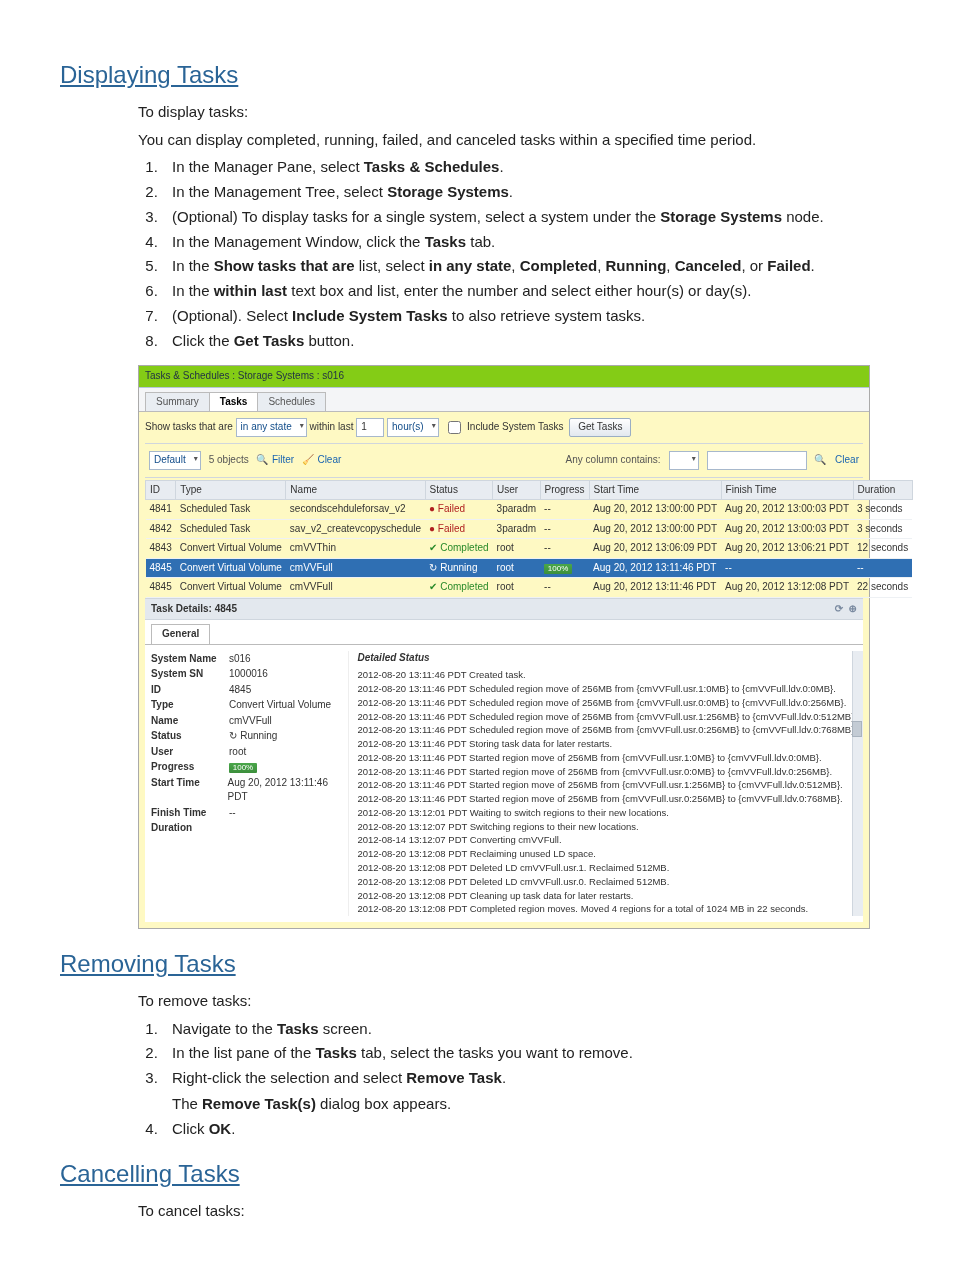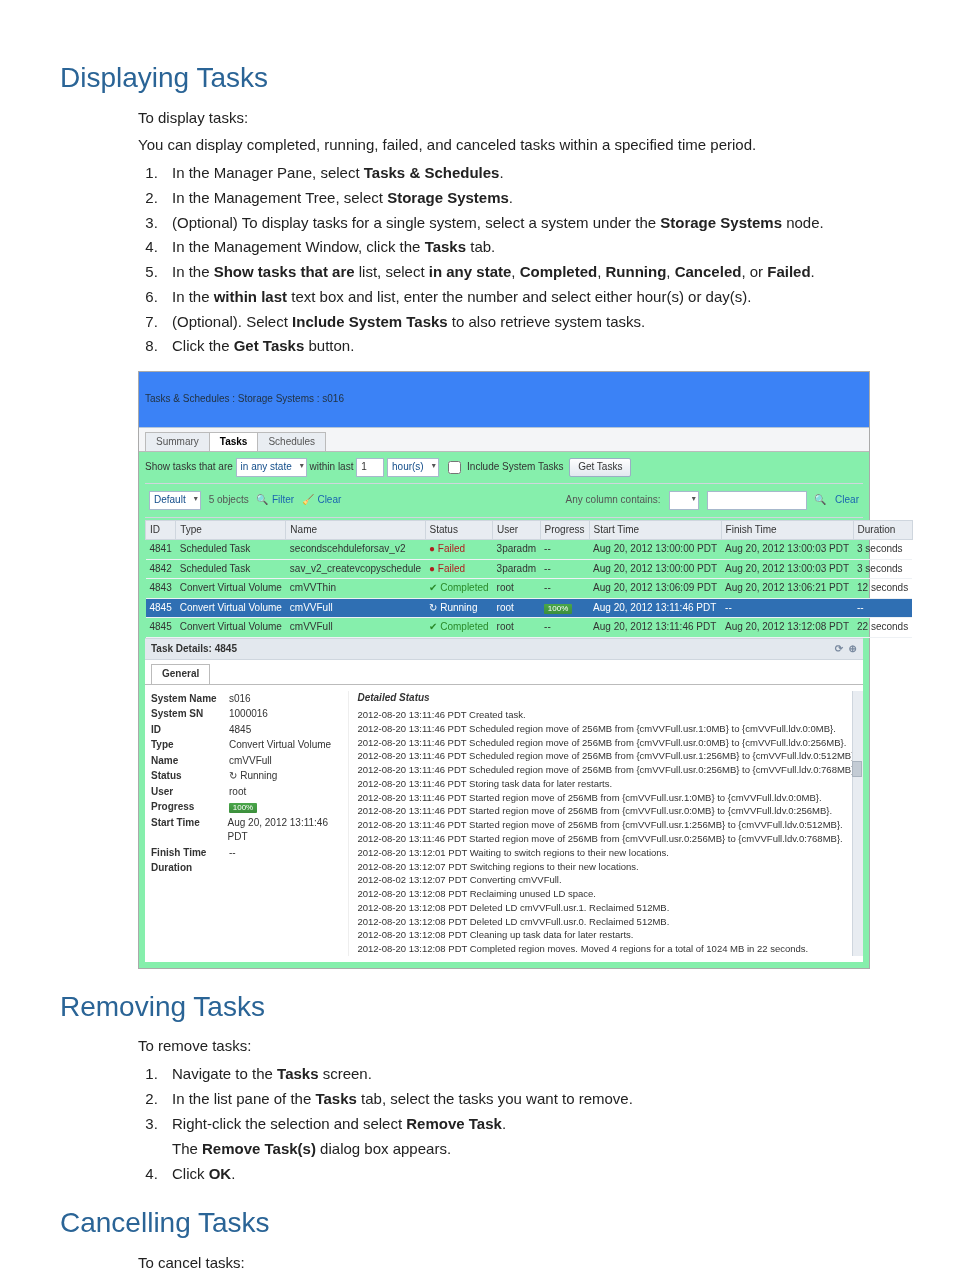--- a/index.html
+++ b/index.html
@@ -9,59 +9,60 @@
     margin: 0;
     padding: 40px 60px 30px 60px;
     width: 954px;
     box-sizing: border-box;
     line-height: 1.45;
   }
   h2 {
     font-family: Arial, Helvetica, sans-serif;
     font-weight: 400;
     color: #2a6496;
-    font-size: 28px;
+    font-size: 24px;
     margin: 18px 0 8px 0;
+    text-decoration: underline;
   }
   .body-indent { margin-left: 78px; }
   p { margin: 6px 0; }
   ol { margin: 4px 0 10px 0; padding-left: 24px; }
   ol li { padding-left: 10px; margin: 3px 0; }
   b { font-weight: 700; }
 
   
   .shot {
     margin: 14px 0 14px 78px;
     width: 730px;
     border: 1px solid #aaa;
     font-size: 10px;
     color: #333;
     background: #f4f5f7;
     font-family: Tahoma, Arial, sans-serif;
   }
   .titlebar {
-    background: #3b82f6;
-    padding: 20px 6px;
+    background: #84cc16;
+    padding: 3px 6px;
     font-size: 10px;
     border-bottom: 1px solid #b5c6d8;
     color: #234;
   }
   .tabsrow { padding: 4px 6px 0 6px; }
   .wtab {
     display: inline-block;
     padding: 2px 10px;
     border: 1px solid #bbb;
     border-bottom: none;
     background: #e9edf2;
     font-size: 10px;
     margin-right: -1px;
     color: #555;
   }
   .wtab.active { background: #fff; color: #000; font-weight: bold; }
-  .panel { background: #86efac; border-top: 1px solid #bbb; padding: 6px; }
+  .panel { background: #fef9c3; border-top: 1px solid #bbb; padding: 6px; }
   .ctrlrow { font-size: 10px; color: #333; margin-bottom: 6px; }
   .sel {
     display: inline-block;
     border: 1px solid #a7b8cc;
     background: #fff;
     padding: 1px 14px 1px 4px;
     position: relative;
     color: #124d8a;
     font-size: 10px;
   }
@@ -326,21 +327,21 @@
             <div class="line">2012-08-20 13:11:46 PDT Scheduled region move of 256MB from {cmVVFull.usr.0:0MB} to {cmVVFull.ldv.0:256MB}.</div>
             <div class="line">2012-08-20 13:11:46 PDT Scheduled region move of 256MB from {cmVVFull.usr.1:256MB} to {cmVVFull.ldv.0:512MB}.</div>
             <div class="line">2012-08-20 13:11:46 PDT Scheduled region move of 256MB from {cmVVFull.usr.0:256MB} to {cmVVFull.ldv.0:768MB}.</div>
             <div class="line">2012-08-20 13:11:46 PDT Storing task data for later restarts.</div>
             <div class="line">2012-08-20 13:11:46 PDT Started region move of 256MB from {cmVVFull.usr.1:0MB} to {cmVVFull.ldv.0:0MB}.</div>
             <div class="line">2012-08-20 13:11:46 PDT Started region move of 256MB from {cmVVFull.usr.0:0MB} to {cmVVFull.ldv.0:256MB}.</div>
             <div class="line">2012-08-20 13:11:46 PDT Started region move of 256MB from {cmVVFull.usr.1:256MB} to {cmVVFull.ldv.0:512MB}.</div>
             <div class="line">2012-08-20 13:11:46 PDT Started region move of 256MB from {cmVVFull.usr.0:256MB} to {cmVVFull.ldv.0:768MB}.</div>
             <div class="line">2012-08-20 13:12:01 PDT Waiting to switch regions to their new locations.</div>
             <div class="line">2012-08-20 13:12:07 PDT Switching regions to their new locations.</div>
-            <div class="line">2012-08-02 13:12:07 PDT Converting cmVVFull.</div>
+            <div class="line">2012-08-14 13:12:07 PDT Converting cmVVFull.</div>
             <div class="line">2012-08-20 13:12:08 PDT Reclaiming unused LD space.</div>
             <div class="line">2012-08-20 13:12:08 PDT Deleted LD cmVVFull.usr.1. Reclaimed 512MB.</div>
             <div class="line">2012-08-20 13:12:08 PDT Deleted LD cmVVFull.usr.0. Reclaimed 512MB.</div>
             <div class="line">2012-08-20 13:12:08 PDT Cleaning up task data for later restarts.</div>
             <div class="line">2012-08-20 13:12:08 PDT Completed region moves. Moved 4 regions for a total of 1024 MB in 22 seconds.</div>
           </div>
         <div class="scrollhint"></div>
         <div class="scrollthumb"></div>
       </div>
     </div>

